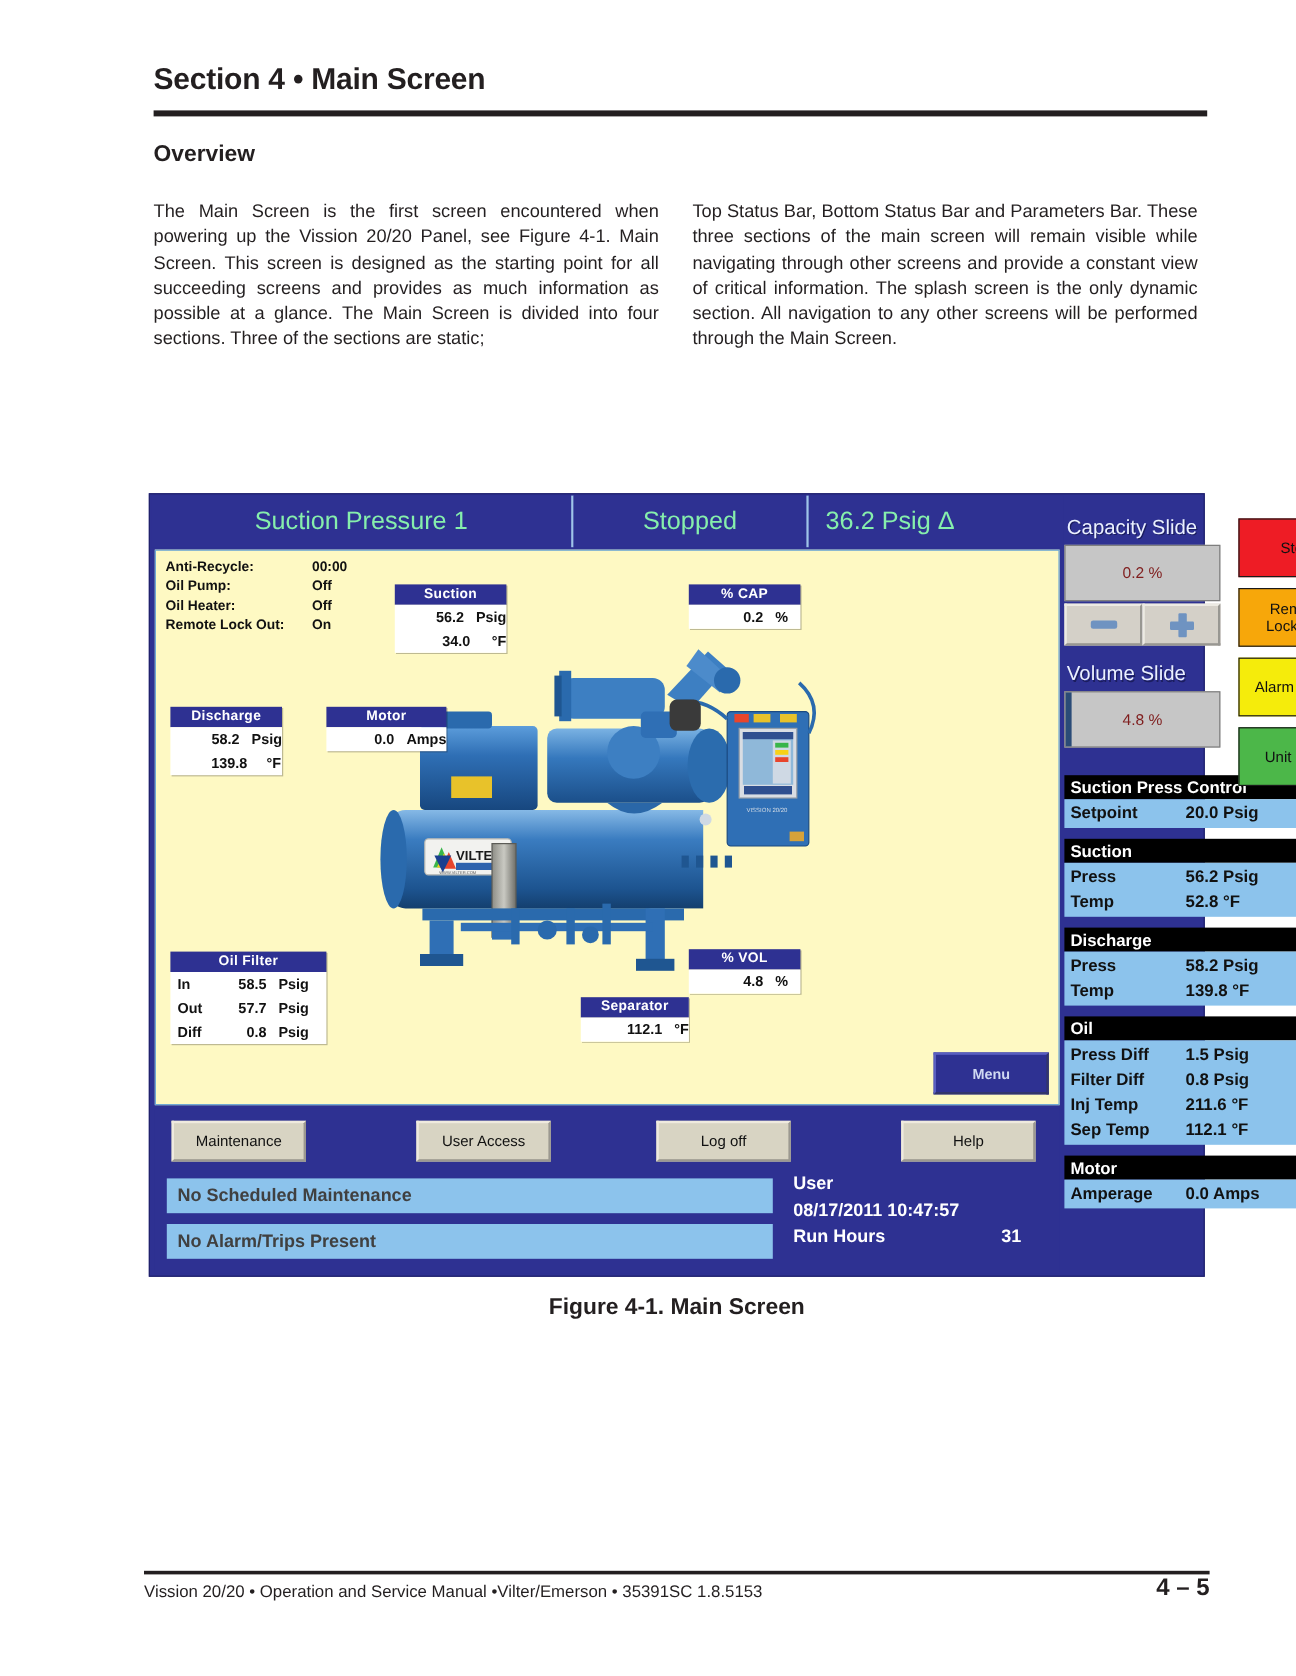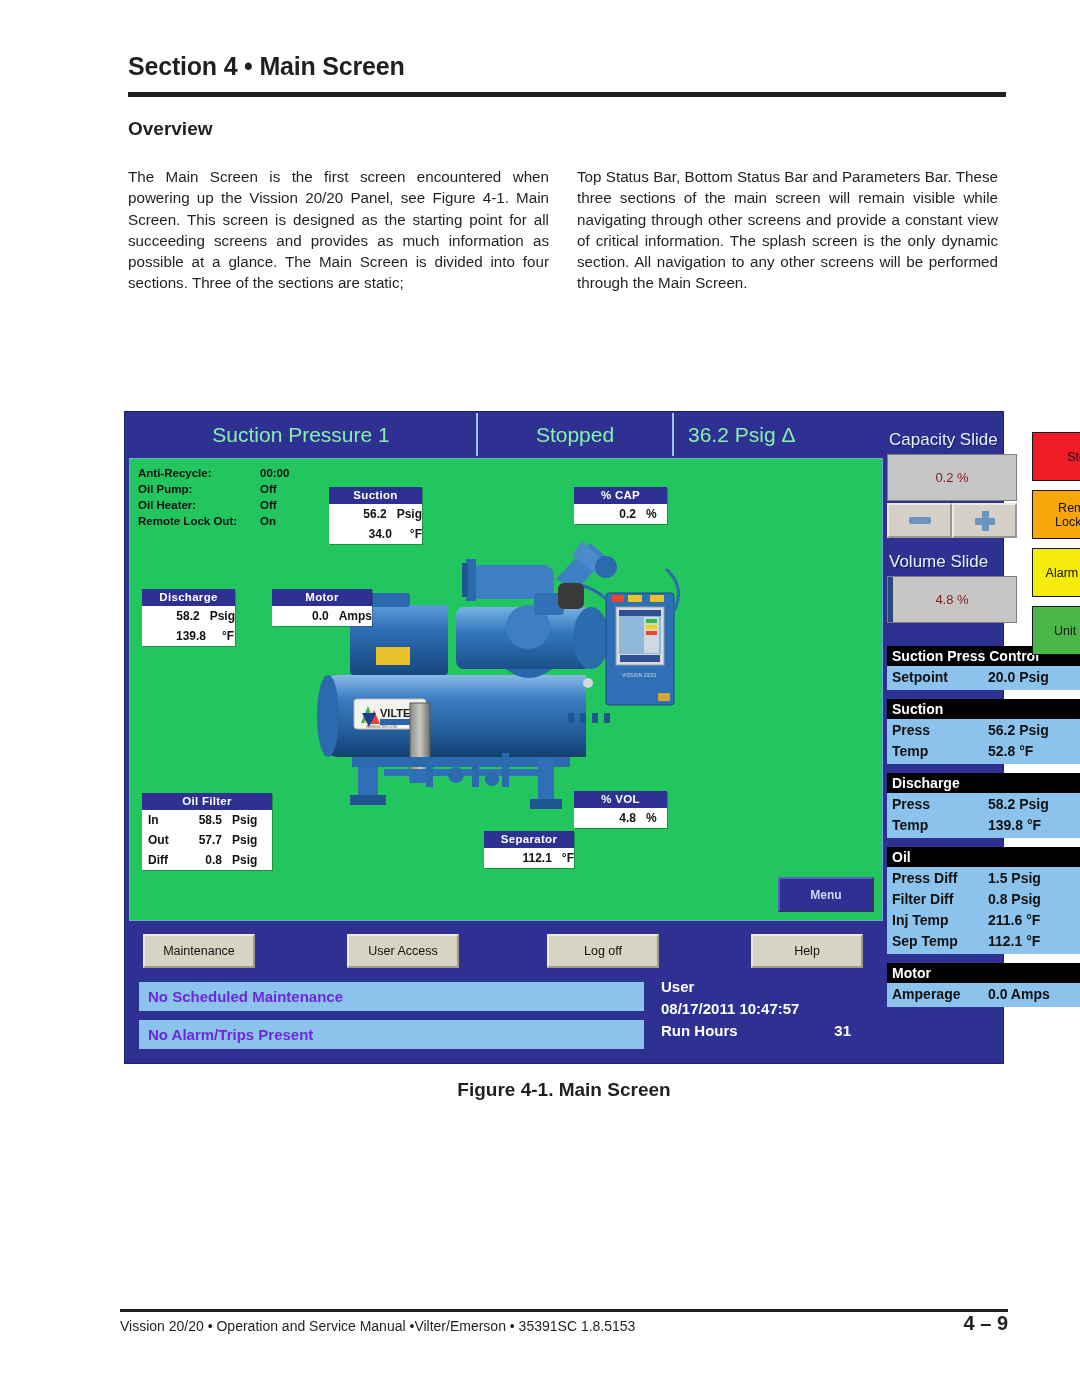--- a/index.html
+++ b/index.html
@@ -46,21 +46,21 @@
     background:#2e3192;color:#86efac;display:flex;align-items:center;justify-content:center;
     font-size:21px;border-right:2px solid #9fc4e8;box-sizing:border-box;
   }
   .topbar .c1{width:352px;}
   .topbar .c2{width:196px;}
   .topbar .c3{width:212px;border-right:none;justify-content:flex-start;padding-left:14px;}
 
   
   .splash{
     position:absolute;left:4px;top:46px;width:754px;height:463px;
-    background:#22c55e;border:1px solid #6fa8d4;box-sizing:border-box;overflow:hidden;
+    background:#fef9c3;border:1px solid #6fa8d4;box-sizing:border-box;overflow:hidden;
   }
 
   
   .statlist{position:absolute;left:8px;top:6px;font-size:11.5px;font-weight:bold;color:#111;}
   .statlist .row{display:flex;height:16px;line-height:16px;}
   .statlist .lbl{width:122px;}
   .statlist .val{width:60px;}
 
   
   .box{position:absolute;box-shadow:1px 1px 0 rgba(0,0,0,.25);}
@@ -87,21 +87,21 @@
   
   .bottombar{position:absolute;left:4px;top:512px;width:754px;height:137px;background:#2e3192;}
   .navbtns{position:absolute;left:0;top:10px;width:754px;height:34px;}
   .navbtn{
     position:absolute;top:0;width:112px;height:34px;background:#d8d4c3;
     border:2px outset #efeade;color:#111;font-size:12.5px;
     display:flex;align-items:center;justify-content:center;box-sizing:border-box;
   }
   .msgline{
     position:absolute;left:10px;width:505px;height:29px;background:#8cc3ec;
-    color:#6d28d9;font-size:15px;font-weight:bold;display:flex;align-items:center;padding-left:9px;
+    color:#404040;font-size:15px;font-weight:bold;display:flex;align-items:center;padding-left:9px;
     box-sizing:border-box;
   }
   .userblock{position:absolute;left:532px;color:#fff;font-size:15px;font-weight:bold;}
   .userblock .ln{height:22px;line-height:22px;display:flex;}
 
   
   .rightcol{position:absolute;left:762px;top:18px;width:232px;}
   .slide-label{color:#eaf0ff;font-size:17px;margin:0 0 4px 2px;font-weight:normal;
     text-shadow:1px 1px 0 #1b1d5e;}
   .slide-gauge{
@@ -516,15 +516,15 @@
 
       </div>
     </div>
 
   </div>
 
   <div class="fig-caption">Figure 4-1. Main Screen</div>
 
   <div class="foot-rule"></div>
   <div class="foot-l">Vission 20/20 • Operation and Service Manual •Vilter/Emerson • 35391SC 1.8.5153</div>
-  <div class="foot-r">4  –  9</div>
+  <div class="foot-r">4  –  5</div>
 
 </div>
 
 </body></html>

